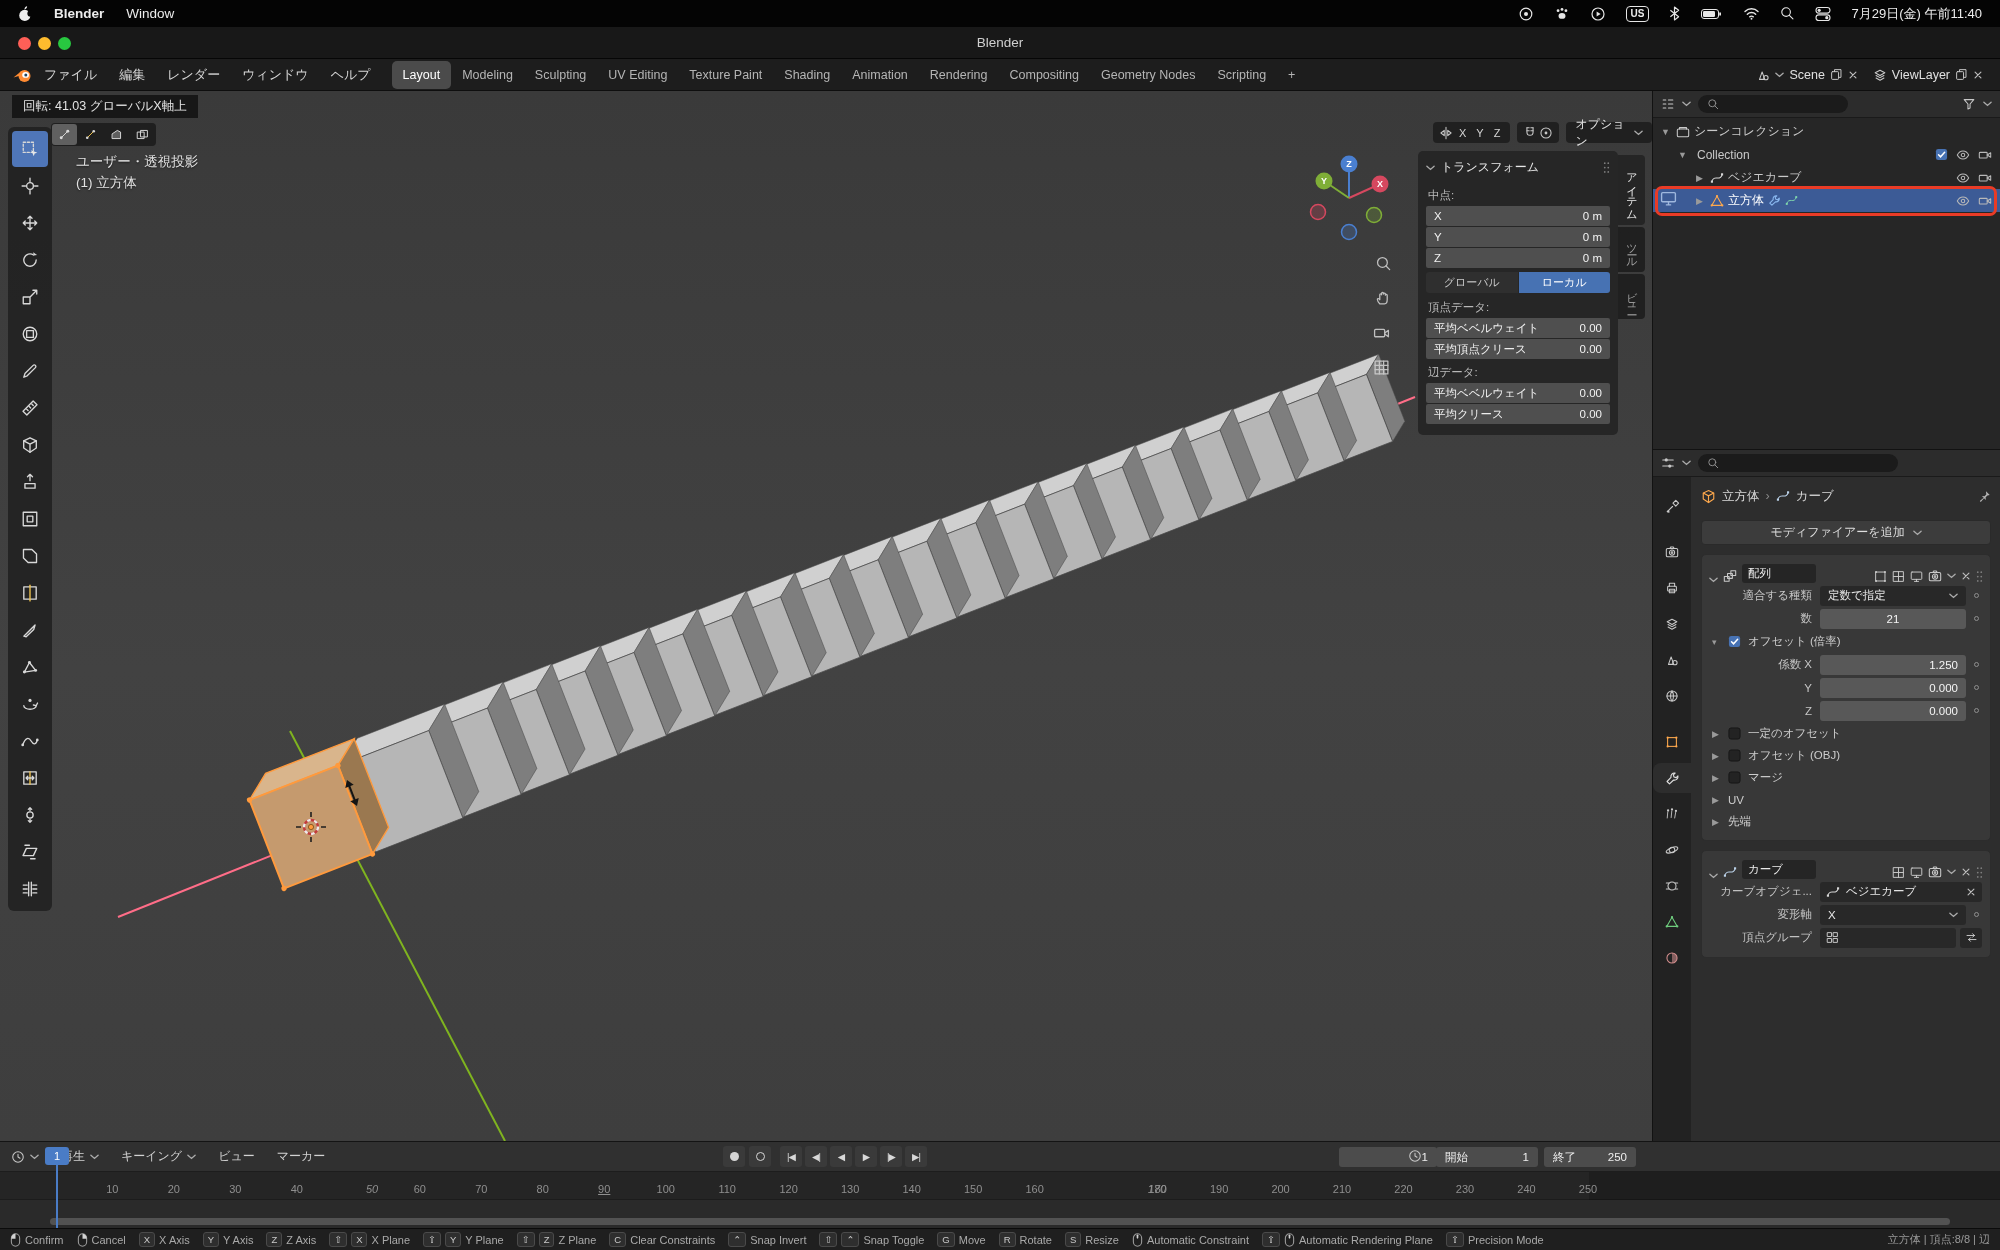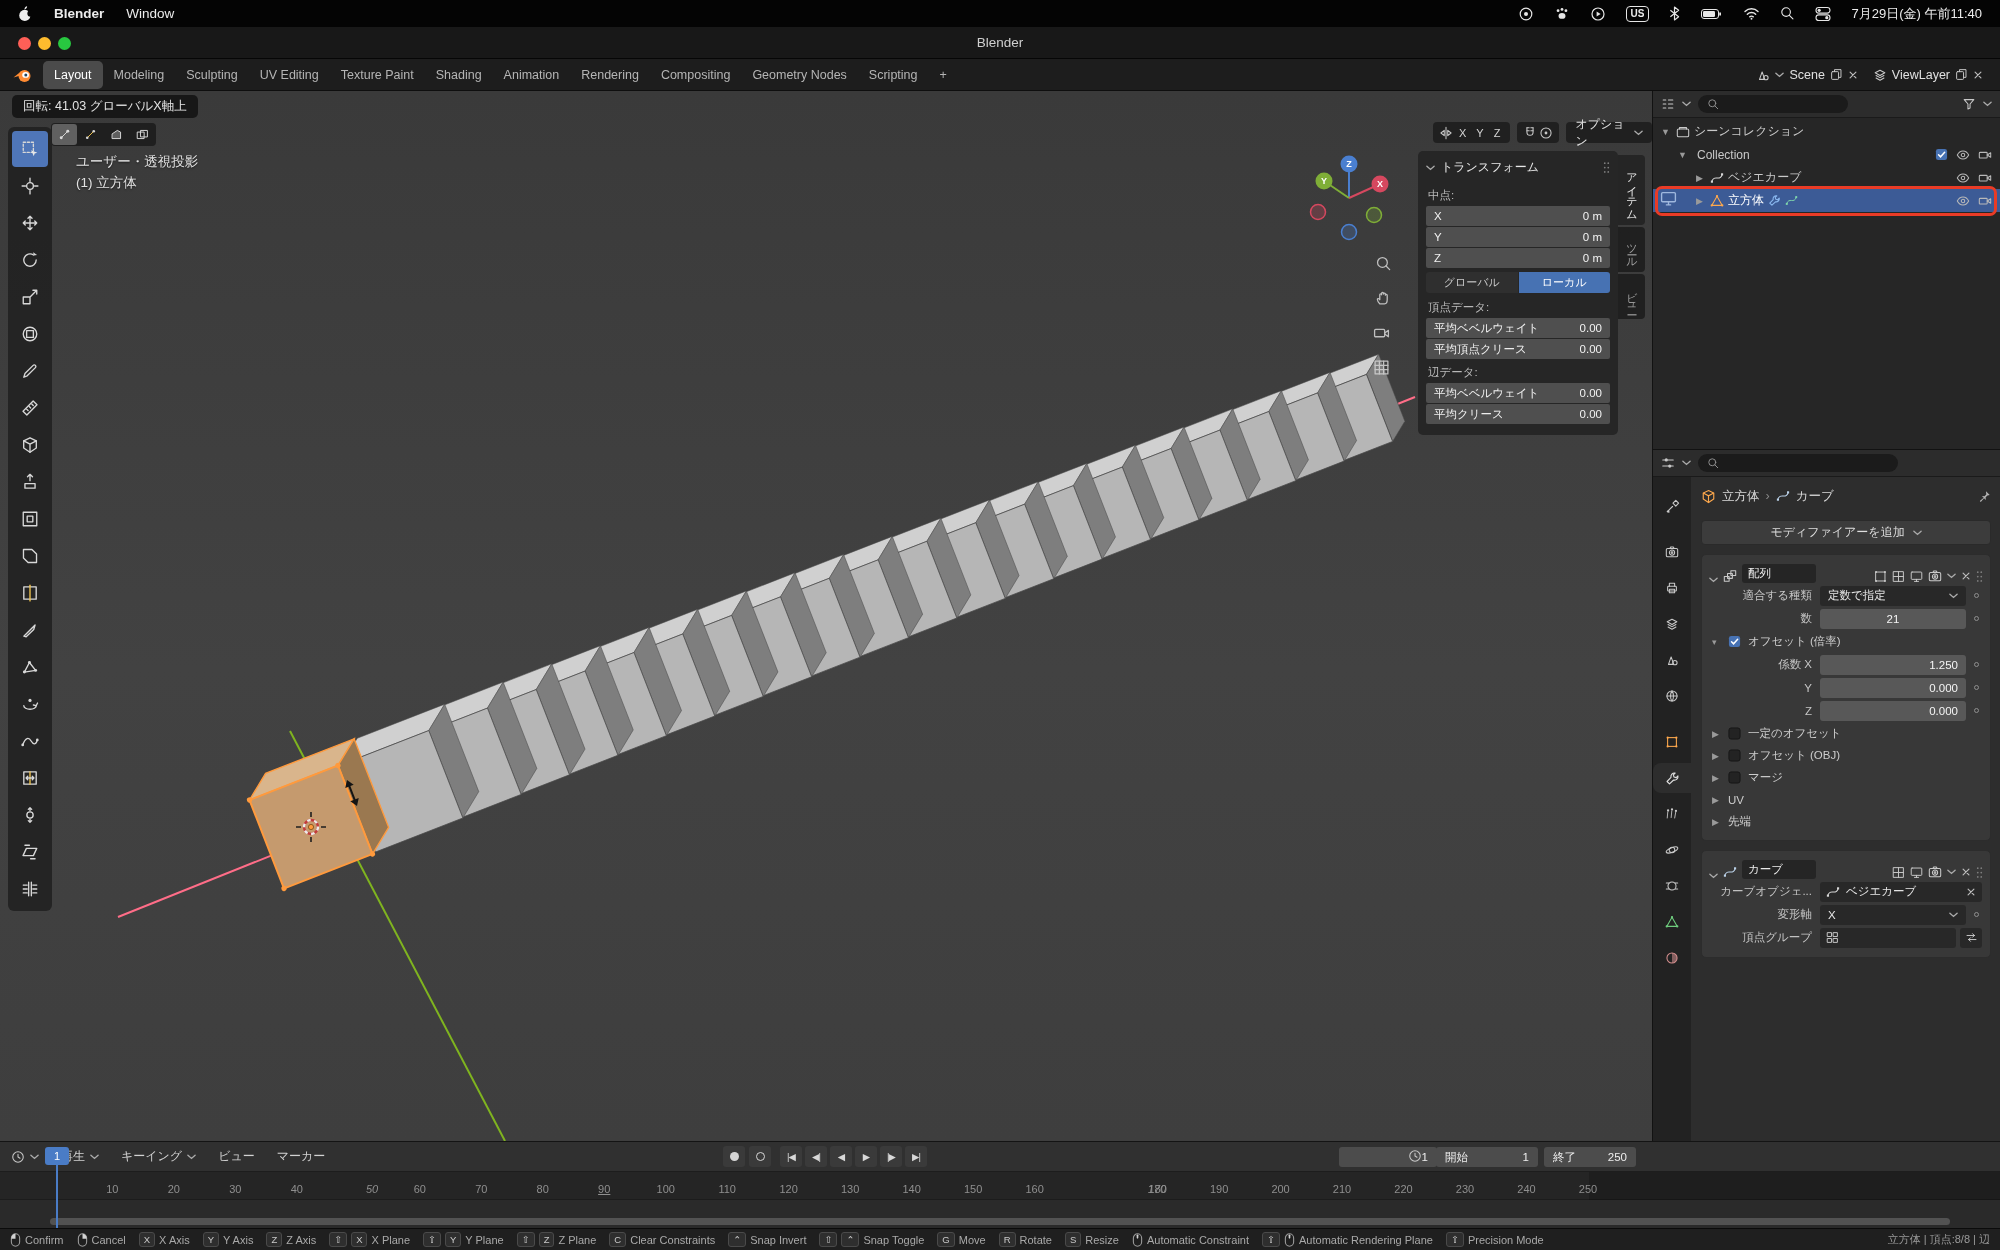--- a/index.html
+++ b/index.html
@@ -21,21 +21,21 @@
 #topbar{position:absolute;left:0;top:59px;width:2000px;height:32px;background:#1d1d1d;border-bottom:1px solid #0e0e0e;display:flex;align-items:center;font-size:13px;color:#d6d6d6;padding-left:12px}
 #topbar .menu{padding:0 11px;line-height:31px}
 #ws-tabs{display:flex;align-items:center;height:32px;margin-left:10px}
 #ws-tabs .tab{padding:5px 11px;font-size:12.5px;color:#b5b5b5;border-radius:5px;line-height:18px}
 #ws-tabs .tab.active{background:#4b4b4b;color:#fff}
 #tb-right{margin-left:auto;display:flex;align-items:center;gap:5px;padding-right:12px;font-size:12.5px}
 .db-pill{display:flex;align-items:center;gap:5px;padding:2px 5px;color:#e0e0e0}
 
 #viewport{position:absolute;left:0;top:91px;width:1652px;height:1050px;background:linear-gradient(180deg,#3a3a3a,#424242 55%,#3e3e3e);overflow:hidden}
 #scene{position:absolute;left:0;top:0}
-#op-readout{position:absolute;left:12px;top:4px;background:rgba(18,18,18,.85);border-radius:5px;padding:3px 11px;font-size:12.5px;color:#e3e3e3}
+#op-readout{position:absolute;left:12px;top:4px;background:rgba(18,18,18,.85);border-radius:0;padding:3px 11px;font-size:12.5px;color:#e3e3e3}
 #mode-pills{position:absolute;left:51px;top:32px;display:flex;background:#1f1f1f;border-radius:4px;padding:1px;gap:1px}
 #mode-pills .mp{width:25px;height:21px;display:flex;align-items:center;justify-content:center;border-radius:3px}
 #mode-pills .mp.active{background:#606060}
 #view-info{position:absolute;left:76px;top:60px;font-size:13.5px;color:#e2e2e2;text-shadow:0 1px 2px rgba(0,0,0,.55);line-height:21px}
 #toolbar{position:absolute;left:8px;top:36px;width:44px;background:rgba(34,34,34,.92);border-radius:6px;padding:4px;display:flex;flex-direction:column;gap:1px}
 #toolbar .tool{width:36px;height:36px;border-radius:4px;display:flex;align-items:center;justify-content:center}
 #toolbar .tool.active{background:#4f76b8}
 #vh-right{position:absolute;left:1433px;top:31px;display:flex;align-items:center;gap:7px}
 .vh-pill{display:flex;align-items:center;background:rgba(28,28,28,.85);border-radius:4px;height:21px;padding:0 6px;gap:2px}
 .vh-pill .axl{font-size:11px;color:#d5d5d5;padding:0 4px}
@@ -203,20 +203,27 @@
 
 <div id="topbar">
   <span class="ic">
       <svg width="21" height="16" viewBox="0 0 20 16">
         <path d="M1 10.5L9 4h4.5l-5.5 4.5z" fill="#ff8b32"></path>
         <circle cx="12" cy="9" r="6" fill="#ff8b32"></circle>
         <ellipse cx="13.1" cy="7.9" rx="3.4" ry="2.9" fill="#fff"></ellipse>
         <circle cx="13.3" cy="8.1" r="1.5" fill="#23455f"></circle>
       </svg>
     </span>
+  <div id="bl-menus" style="display:flex">
+      <span class="menu">ファイル</span>
+      <span class="menu">編集</span>
+      <span class="menu">レンダー</span>
+      <span class="menu">ウィンドウ</span>
+      <span class="menu">ヘルプ</span>
+    </div>
   <div id="ws-tabs">
       <span class="tab active">Layout</span>
       <span class="tab">Modeling</span>
       <span class="tab">Sculpting</span>
       <span class="tab">UV Editing</span>
       <span class="tab">Texture Paint</span>
       <span class="tab">Shading</span>
       <span class="tab">Animation</span>
       <span class="tab">Rendering</span>
       <span class="tab">Compositing</span>

